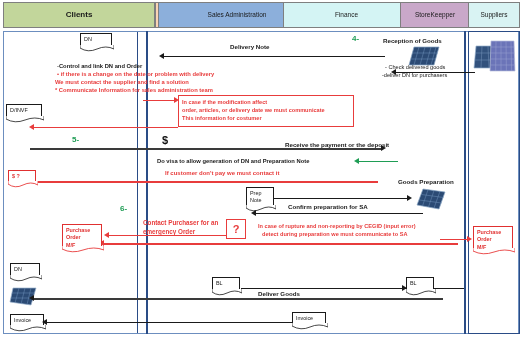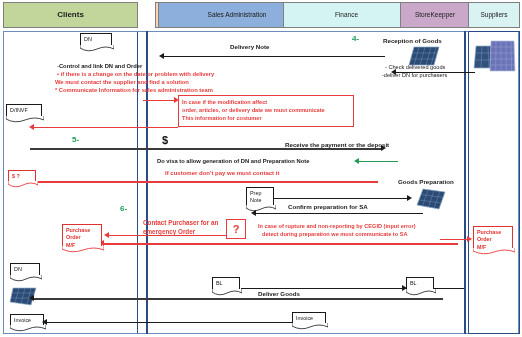--- a/index.html
+++ b/index.html
@@ -58,21 +58,21 @@
   .lbl.money{font-size:11px;font-weight:bold;color:#111;}
 
   
   .panel{position:absolute;}
 </style>
 </head>
 <body>
 
 <div id="canvas">
 
-  <div class="lane-head bold" style="left:3px;width:135px;background:#c2d69b;">
+  <div class="lane-head bold" style="left:3px;width:152px;background:#c2d69b;">
     <span>Clients</span>
   </div>
   <div class="lane-head" style="left:155px;width:160px;background:#fbd5b5;">
     <span>Purchasers</span>
   </div>
   <div class="lane-head" style="left:158px;width:0px;background:transparent;border:none;"></div>
   <div class="lane-head" style="left:158px;width:0;border:none;"></div>
   <div class="lane-head" style="left:158px;width:0;border:none;"></div>
 
   <div class="lane-head" style="left:158px;width:0;border:none;"></div>

